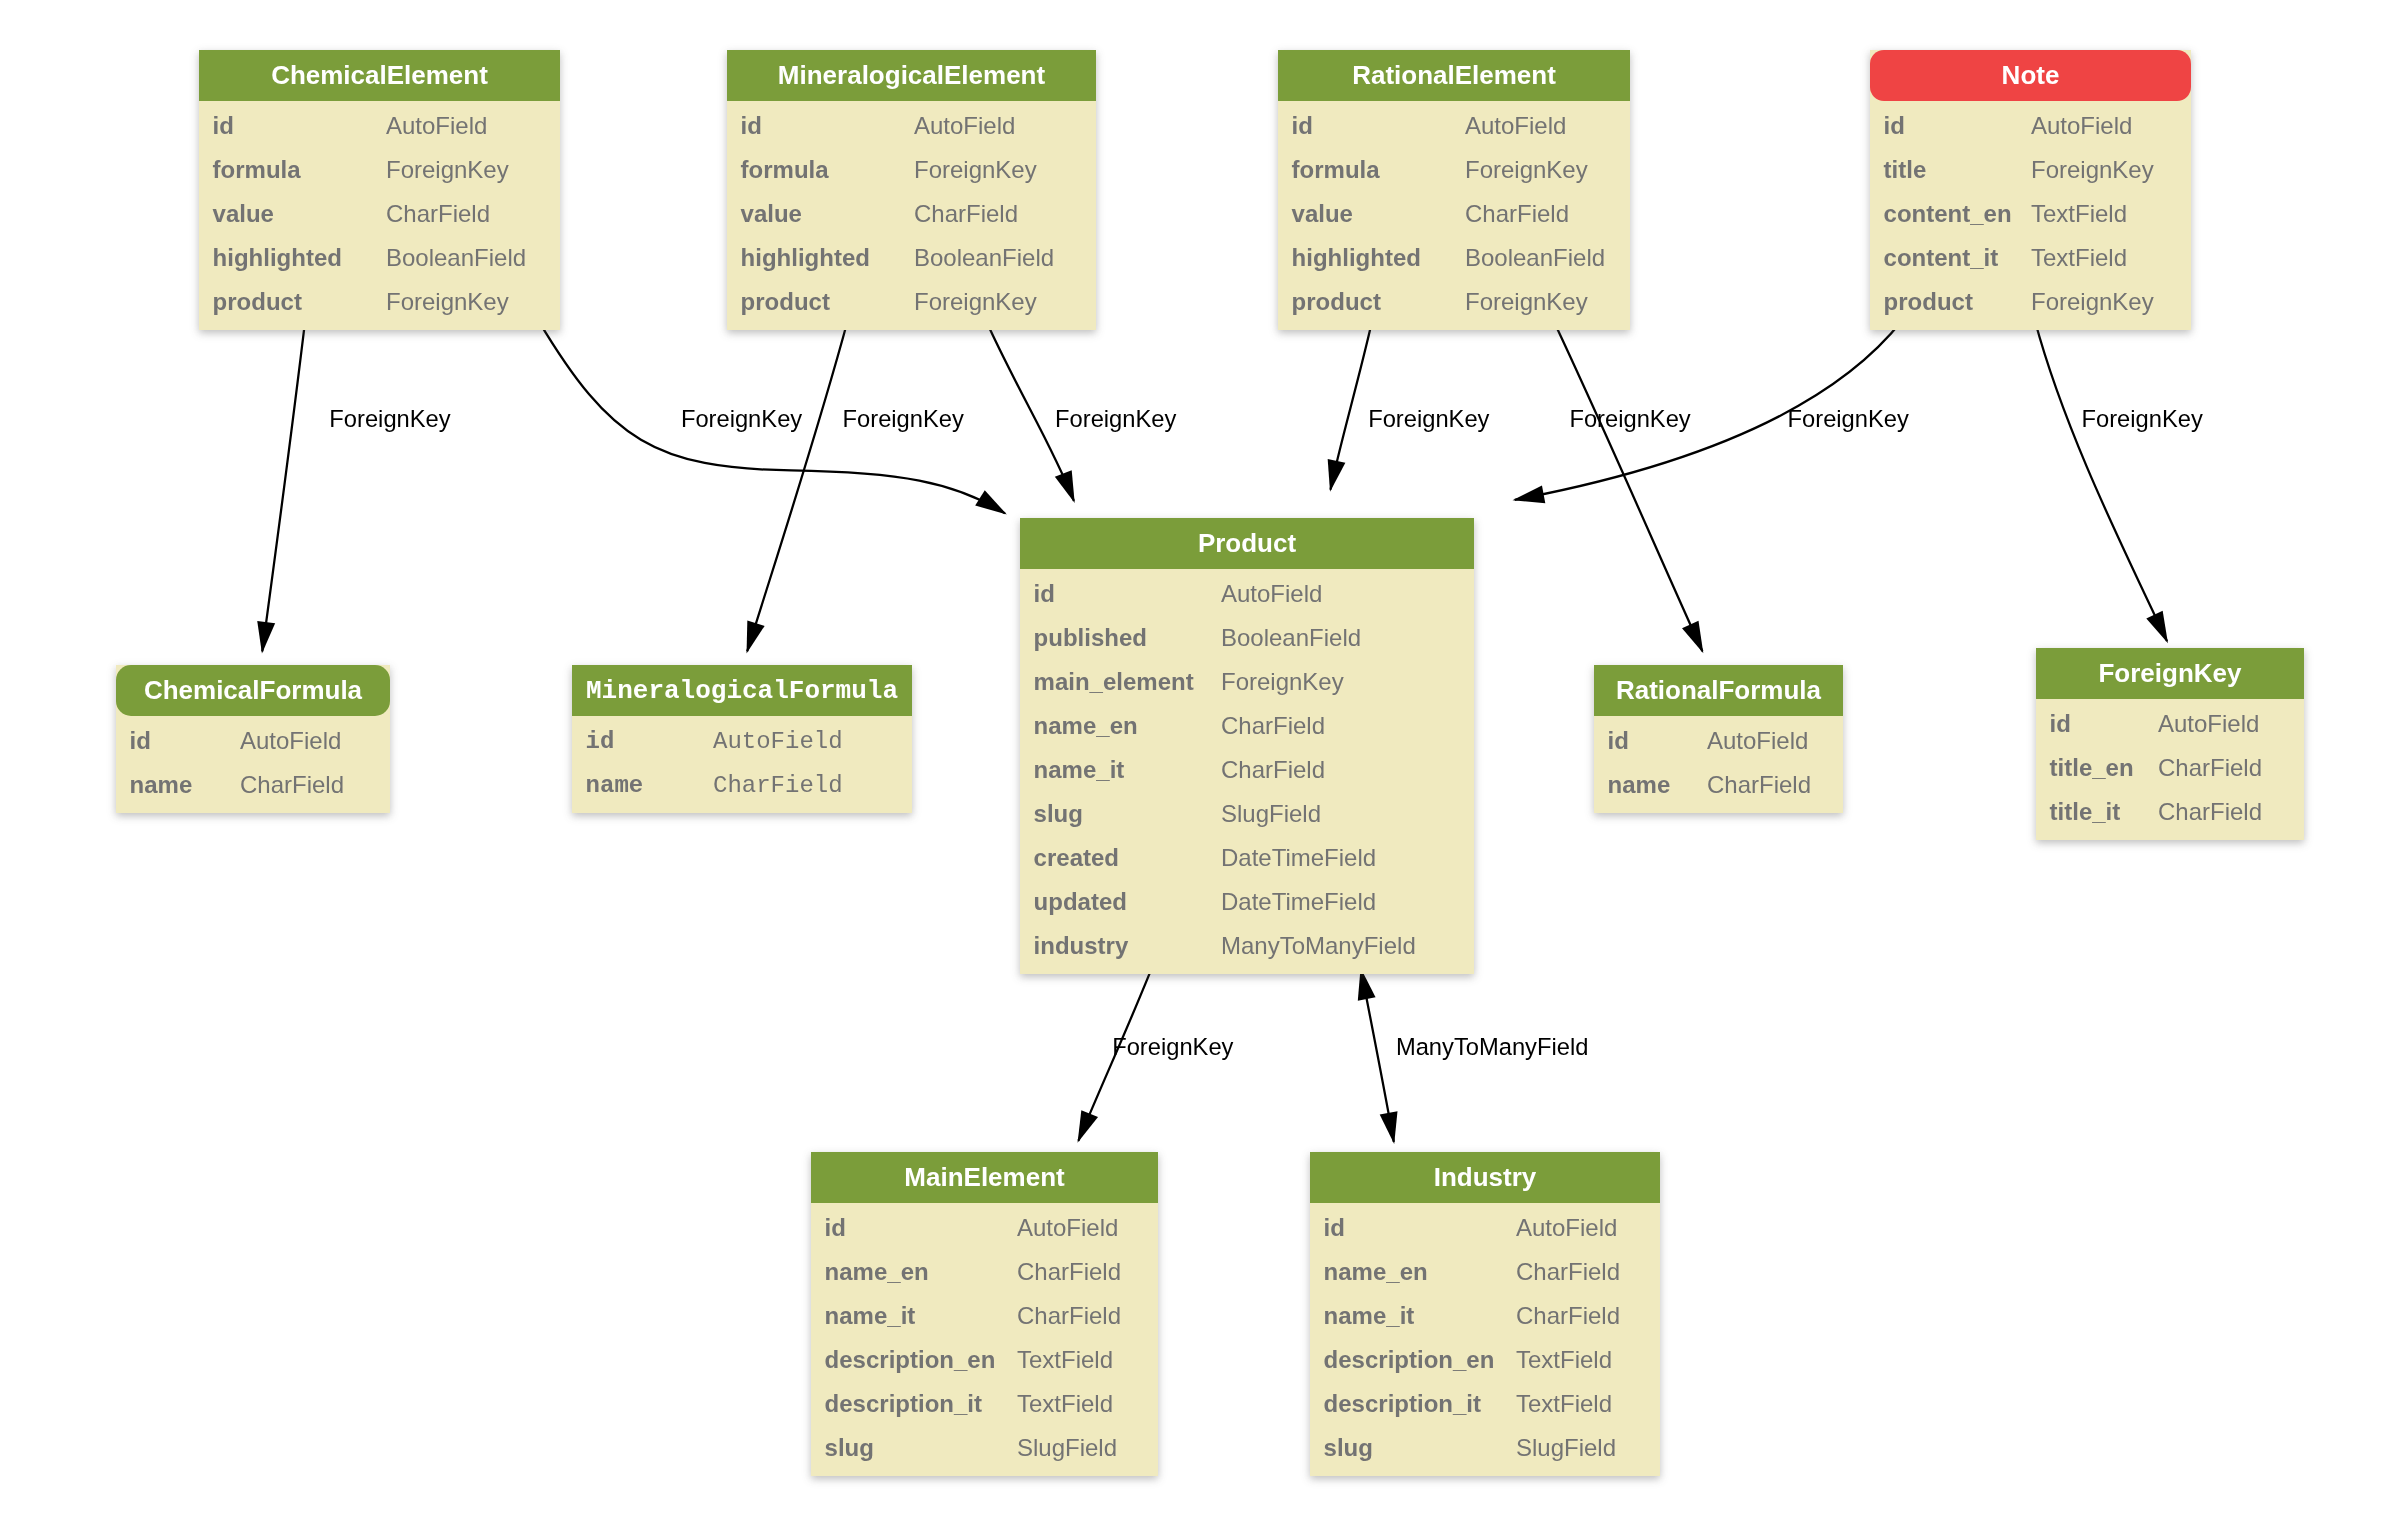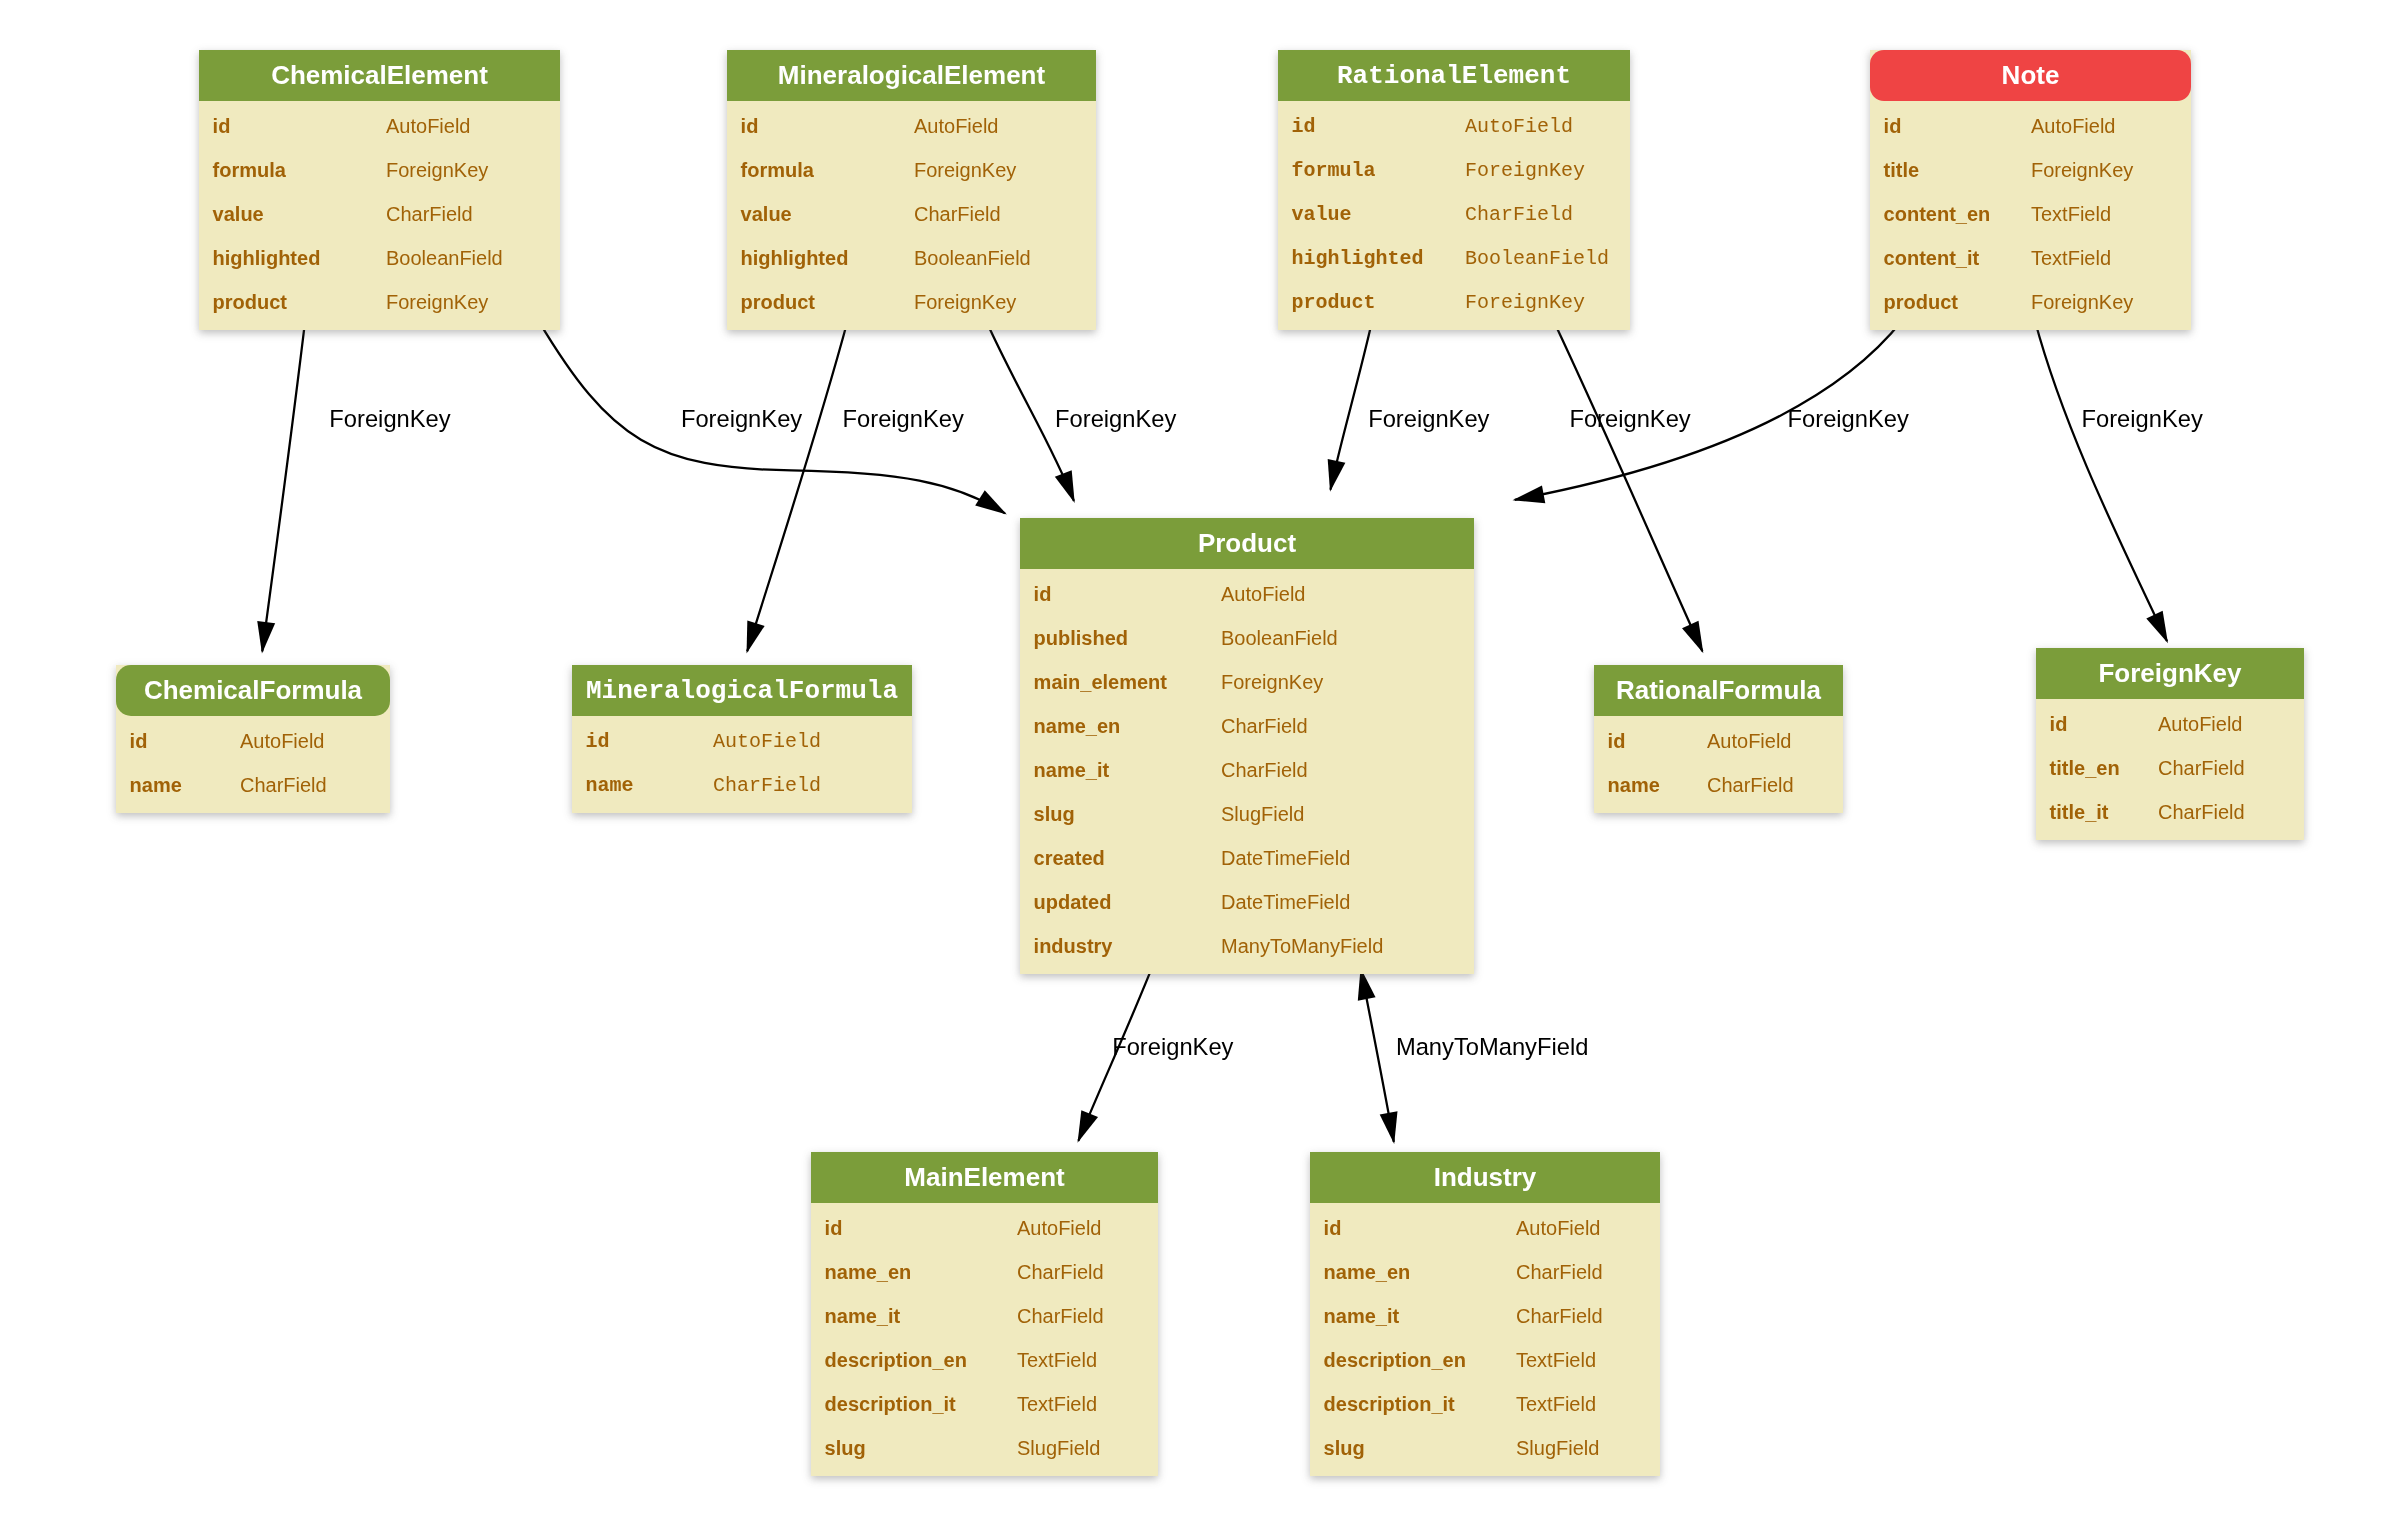--- a/index.html
+++ b/index.html
@@ -50,22 +50,22 @@
   }
   .table-body {
     padding: 3.4px 0 5.7px 0;
   }
   .field-row {
     display: grid;
     grid-template-columns: calc(var(--nc) - 13.6px) 1fr;
     height: 44px;
     align-items: center;
     padding-left: 13.6px;
-    font-size: 20px;
-    color: #a16207;
+    font-size: 24px;
+    color: #737373;
     white-space: nowrap;
   }
   .field-name { font-weight: bold; }
   .field-type { font-weight: normal; }
 </style>
 </head>
 <body>
 
 <div id="canvas">
 
@@ -145,21 +145,21 @@
           <div class="field-row">
     <span class="field-name">highlighted</span>
     <span class="field-type">BooleanField</span>
   </div>
           <div class="field-row">
     <span class="field-name">product</span>
     <span class="field-type">ForeignKey</span>
   </div>
         </div>
   </div>
-      <div class="model-table" style="left: 1278px; top: 50px; width: 352px; --nc: 187px; background: rgb(240, 234, 191); font-family: Liberation Mono, monospace;">
+      <div class="model-table" style="left: 1278px; top: 50px; width: 352px; --nc: 187px; background: rgb(240, 234, 191);">
     <div class="table-header" style="background: rgb(123, 157, 58); color: rgb(255, 255, 255);">RationalElement</div>
     <div class="table-body">
           <div class="field-row">
     <span class="field-name">id</span>
     <span class="field-type">AutoField</span>
   </div>
           <div class="field-row">
     <span class="field-name">formula</span>
     <span class="field-type">ForeignKey</span>
   </div>

